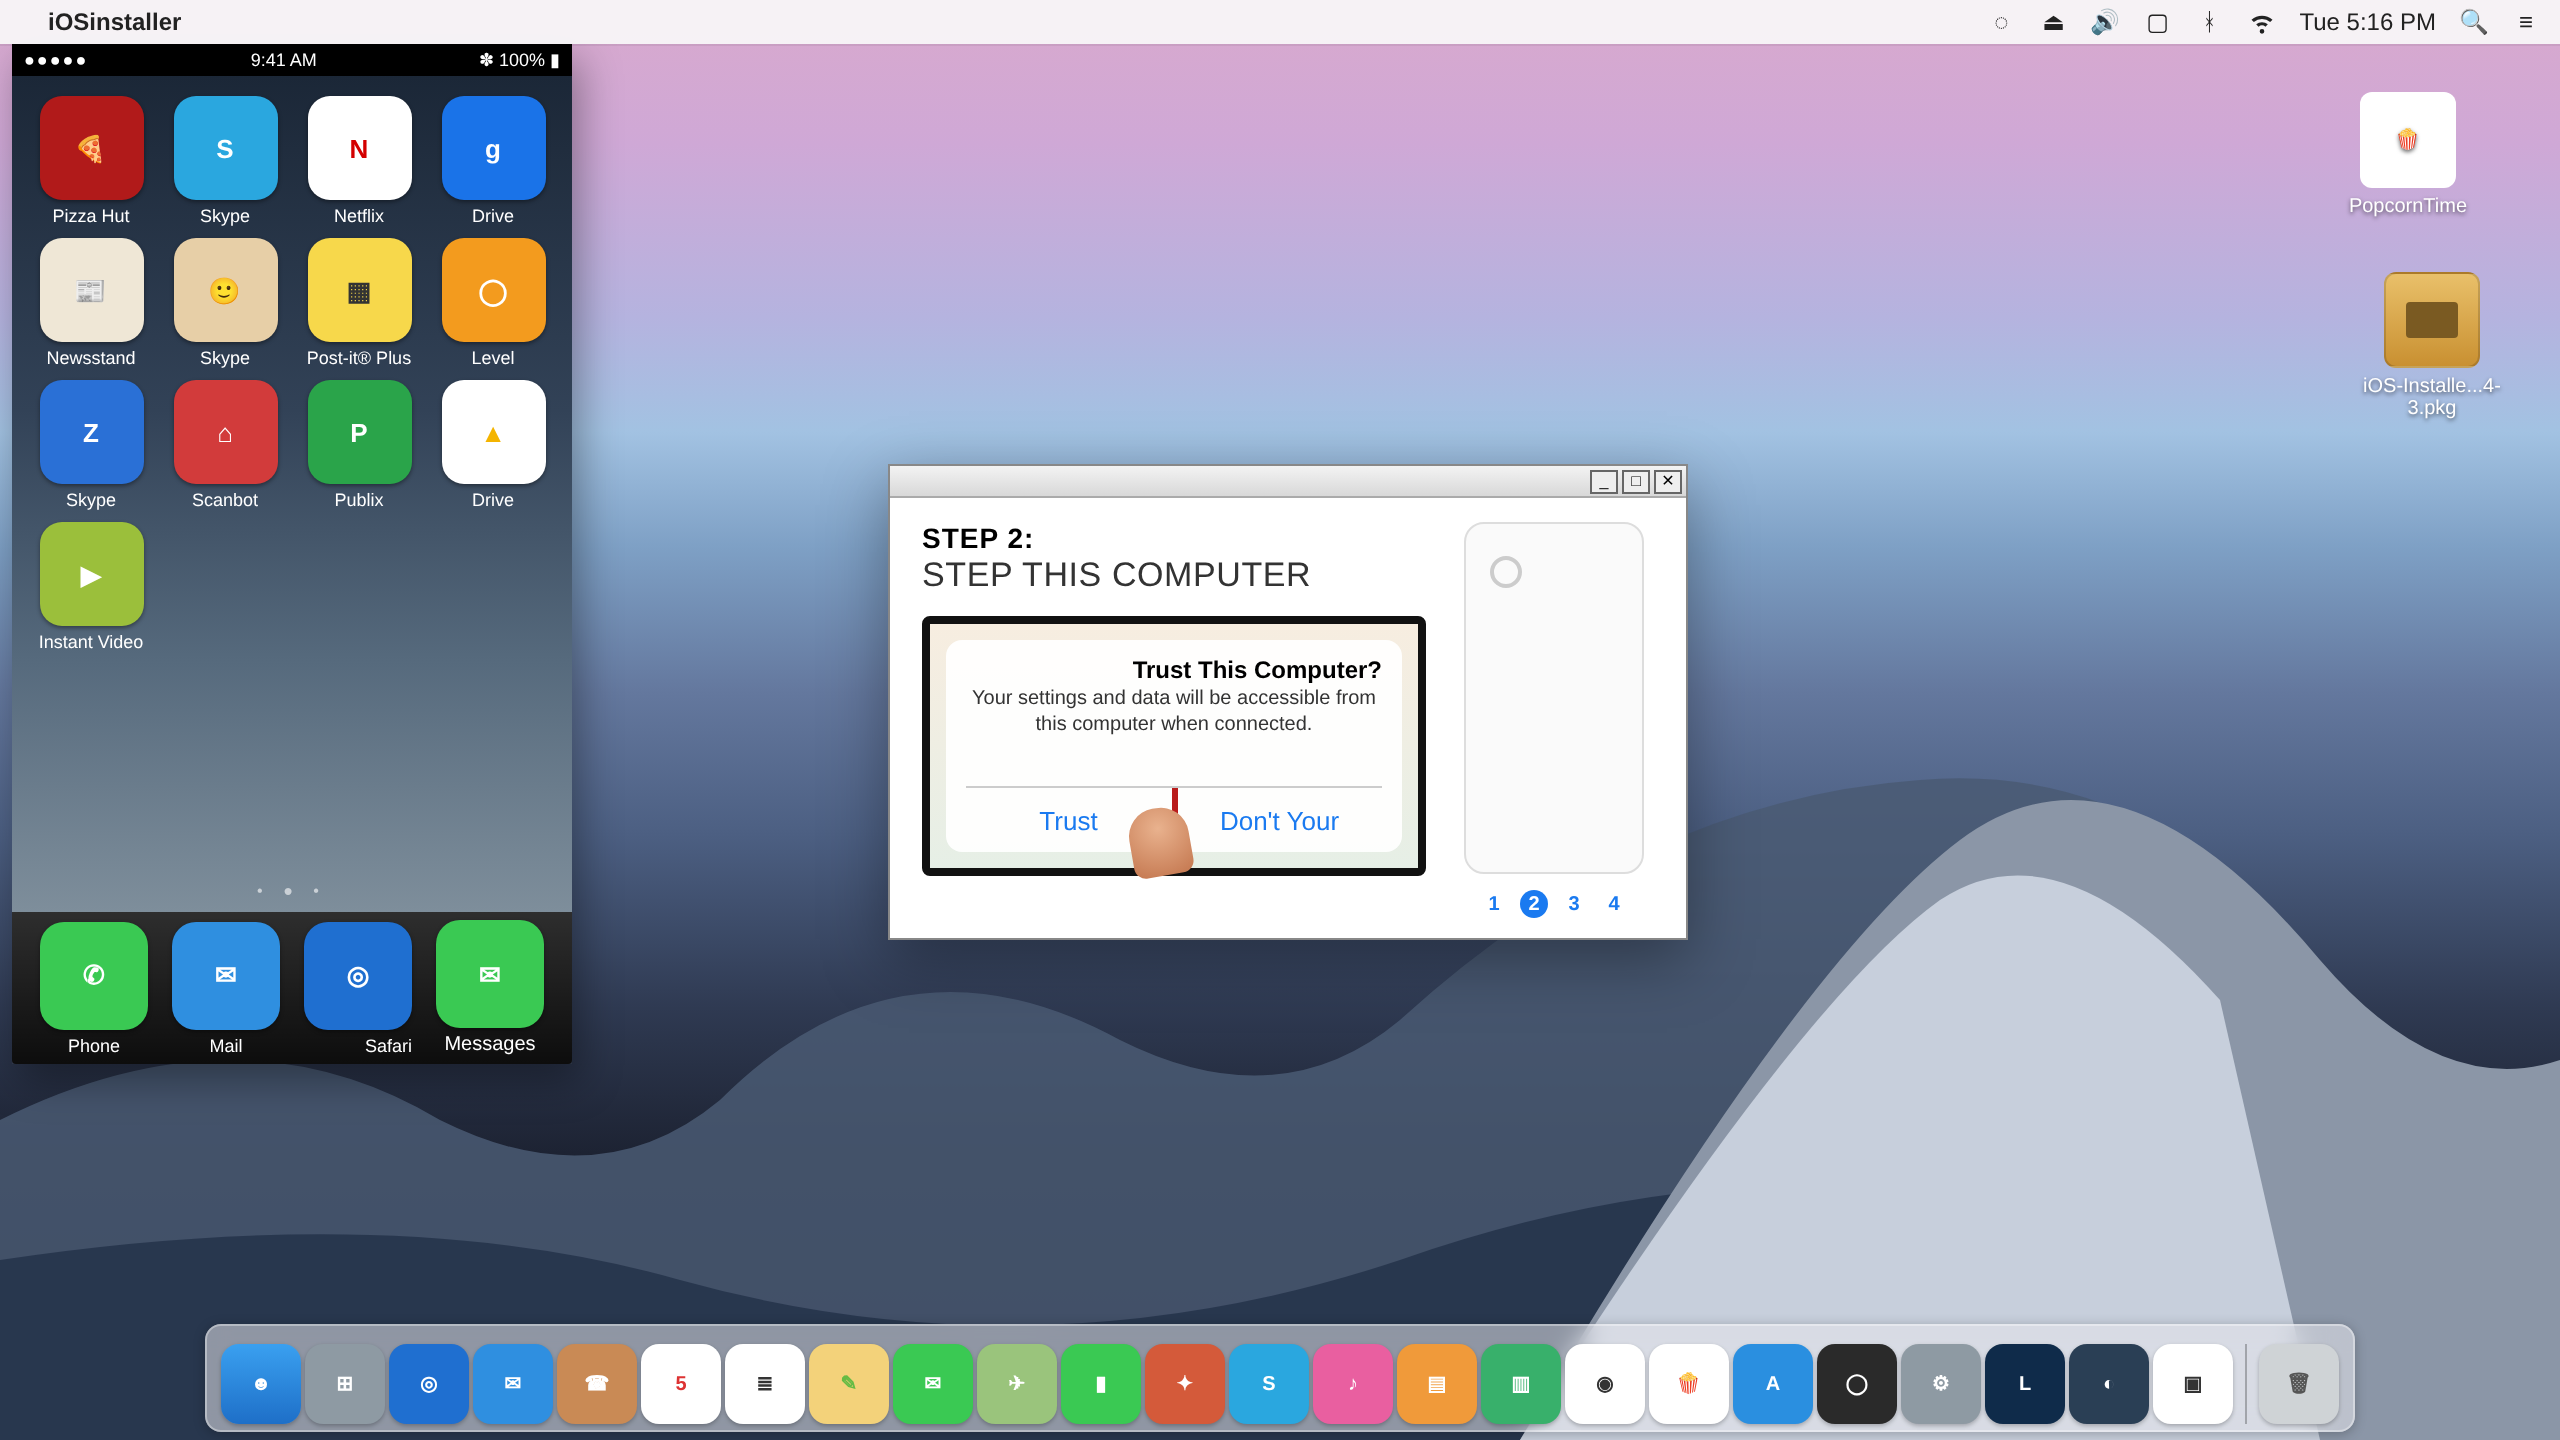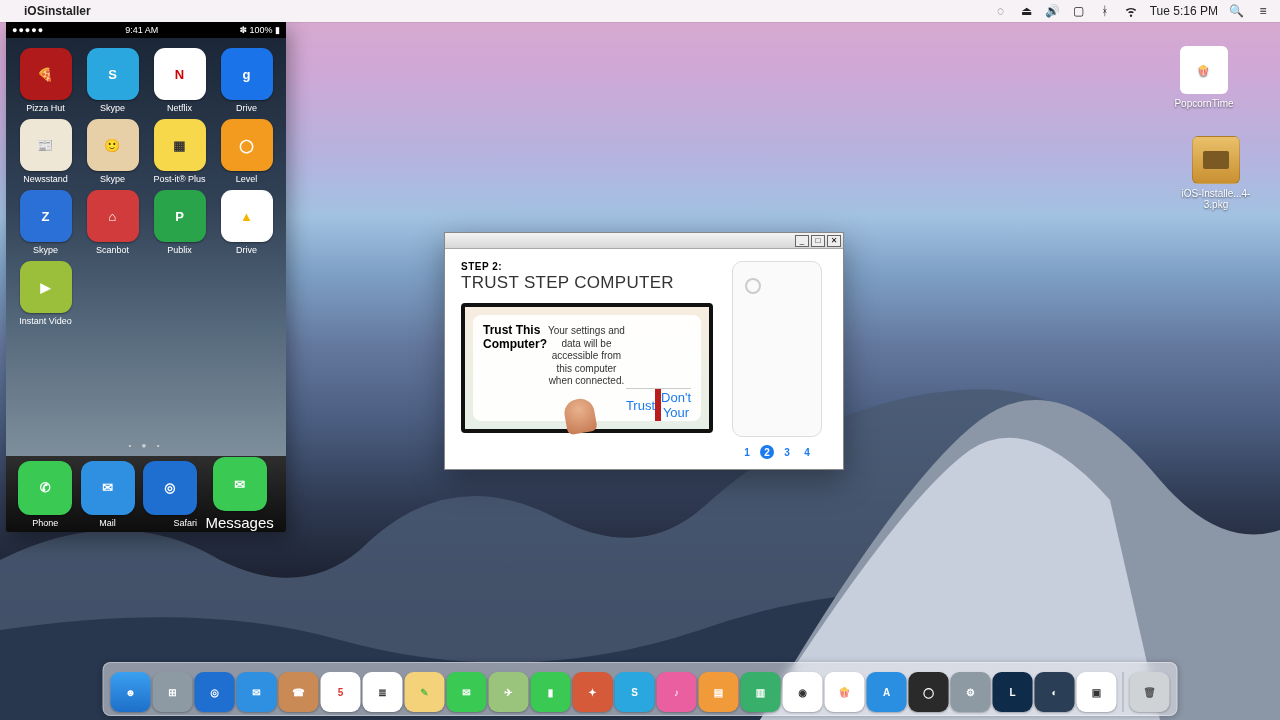--- a/index.html
+++ b/index.html
@@ -64,29 +64,29 @@
 
 #installer {
   position:absolute; top:232px; left:444px; width:400px; height:238px;
   background:#fff; border:1px solid #888; z-index:40;
   box-shadow:0 10px 30px rgba(0,0,0,.35);
 }
 #installer .titlebar{height:16px;background:linear-gradient(#f3f3f3,#d8d8d8);border-bottom:1px solid #aaa;display:flex;justify-content:flex-end;align-items:center;padding:0 2px;}
 #installer .titlebar .wbtn{width:14px;height:12px;border:1px solid #666;margin-left:2px;background:#eee;font-size:8px;line-height:10px;text-align:center;}
 #installer .body{display:flex;padding:12px 16px 10px;gap:14px;height:calc(100% - 16px);}
 #installer .leftcol{flex:1;}
-#installer .step{font-size:10px;font-weight:700;letter-spacing:.5px;}
+#installer .step{font-size:14px;font-weight:700;letter-spacing:.5px;}
 #installer h2{font-size:17px;font-weight:400;color:#333;margin:1px 0 10px;letter-spacing:.3px;}
 #installer .promptframe{border:4px solid #111;border-radius:4px;background:linear-gradient(#f7ede0,#e6efe6);padding:0;position:relative;height:130px;}
-#installer .promptcard{position:absolute;inset:8px 8px 8px 8px;background:rgba(255,255,255,.92);border-radius:8px;display:flex;flex-direction:row;align-items:flex-start;padding:8px 10px 0;}
+#installer .promptcard{position:absolute;inset:8px 8px 8px 8px;background:rgba(255,255,255,.92);border-radius:8px;display:flex;flex-direction:column;align-items:flex-end;padding:8px 10px 0;}
 #installer .ptitle{font-size:12px;font-weight:700;}
 #installer .pdesc{font-size:10px;color:#333;text-align:center;line-height:1.25;margin-top:2px;}
 #installer .pbtns{margin-top:auto;width:100%;display:flex;border-top:1px solid #ccc;}
 #installer .pbtns button{flex:1;height:32px;background:none;border:none;color:#1a7af0;font-size:13px;font-weight:500;}
-#installer .pbtns button:first-child{border-right:6px solid #b91c1c;}
+#installer .pbtns button:first-child{border-right:3px solid #b91c1c;}
 #installer .finger{position:absolute;bottom:-4px;left:100px;width:30px;height:34px;background:radial-gradient(circle at 50% 30%,#e9b28e,#c4774f);border-radius:14px 14px 6px 6px;transform:rotate(-10deg);}
 #installer .rightcol{width:100px;display:flex;flex-direction:column;align-items:center;}
 #installer .phoneback{flex:1;width:90px;background:#fafafa;border:1px solid #ddd;border-radius:10px;position:relative;}
 #installer .phoneback::before{content:"";position:absolute;top:16px;left:12px;width:12px;height:12px;border:2px solid #ccc;border-radius:50%;}
 #installer .phoneback .al{position:absolute;top:68px;left:0;right:0;text-align:center;color:#bbb;font-size:22px;}
 #installer .steps{margin-top:8px;display:flex;gap:6px;font-size:10px;align-items:center;}
 #installer .steps span{width:14px;height:14px;border-radius:50%;display:flex;align-items:center;justify-content:center;color:#1a7af0;font-weight:600;}
 #installer .steps .active{background:#1a7af0;color:#fff;}
 
 
@@ -217,35 +217,35 @@
       <div class="appcell">
         <div class="appicon" style="background: rgb(47, 143, 224);">✉</div>
         <div style="font-size: 9px;">Mail</div>
       </div>
       <div class="appcell">
         <div class="appicon" style="background: rgb(31, 111, 208);">◎</div>
         <div style="font-size: 9px; text-align: right;">Safari</div>
       </div>
       <div class="appcell">
         <div class="appicon" style="background: rgb(58, 201, 83);">✉</div>
-        <div style="font-size: 15px;">Messages</div>
+        <div style="font-size: 10px;">Messages</div>
       </div>
     </div>
 </div>
 
 <div id="installer">
   <div class="titlebar">
     <div class="wbtn">_</div>
     <div class="wbtn">□</div>
     <div class="wbtn">✕</div>
   </div>
   <div class="body">
     <div class="leftcol">
       <div class="step">STEP 2:</div>
-      <h2>TRUST STEP COMPUTER</h2>
+      <h2>STEP THIS COMPUTER</h2>
       <div class="promptframe">
         <div class="promptcard">
           <div class="ptitle">Trust This Computer?</div>
           <div class="pdesc">Your settings and data will be accessible from this computer when connected.</div>
           <div class="pbtns">
             <button>Trust</button>
             <button>Don't Your</button>
           </div>
         </div>
         <div class="finger"></div>

